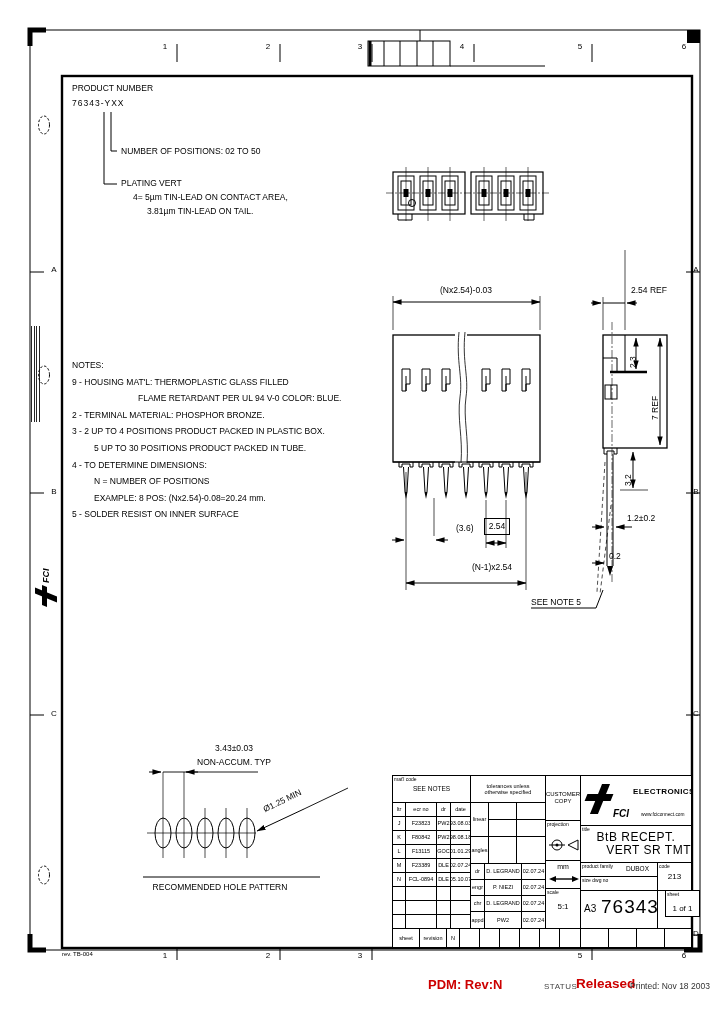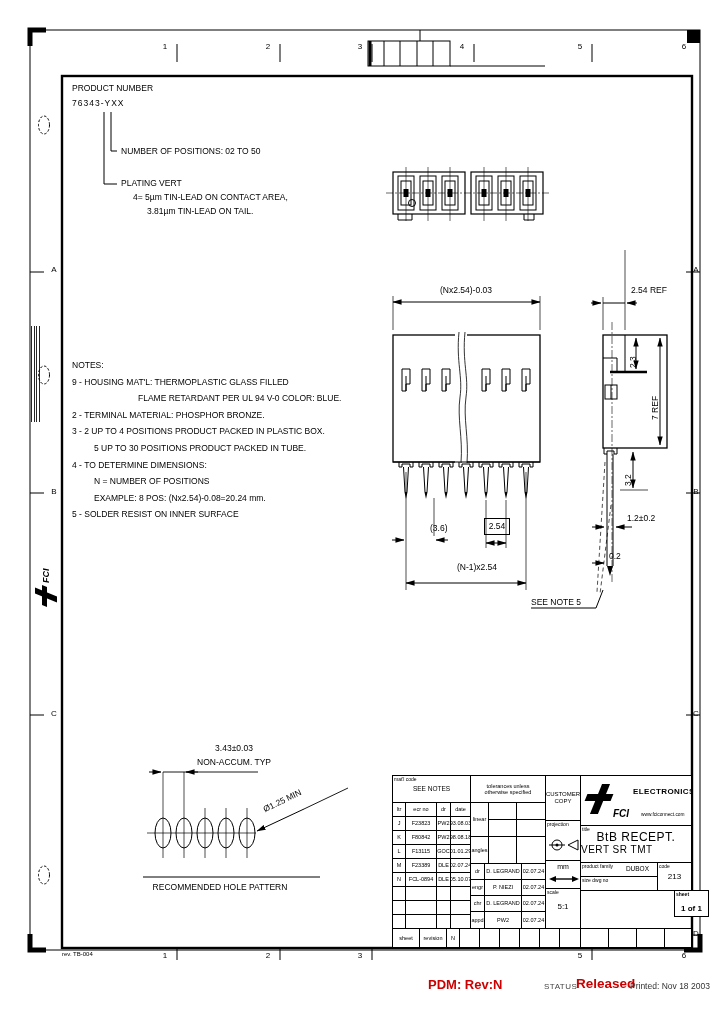--- a/index.html
+++ b/index.html
@@ -253,23 +253,23 @@
 <div class="t" style="left:72px;top:411px;">2 - TERMINAL MATERIAL: PHOSPHOR BRONZE.</div>
 <div class="t" style="left:72px;top:427px;">3 - 2 UP TO 4 POSITIONS PRODUCT PACKED IN PLASTIC BOX.</div>
 <div class="t" style="left:94px;top:444px;">5 UP TO 30 POSITIONS PRODUCT PACKED IN TUBE.</div>
 <div class="t" style="left:72px;top:461px;">4 - TO DETERMINE DIMENSIONS:</div>
 <div class="t" style="left:94px;top:477px;">N = NUMBER OF POSITIONS</div>
 <div class="t" style="left:94px;top:494px;">EXAMPLE: 8 POS: (Nx2.54)-0.08=20.24 mm.</div>
 <div class="t" style="left:72px;top:510px;">5 - SOLDER RESIST ON INNER SURFACE</div>
 
 <div class="t tc" style="left:406px;top:286px;width:120px;">(Nx2.54)-0.03</div>
 <div class="t" style="left:631px;top:286px;">2.54 REF</div>
-<div class="t" style="left:430px;top:524px;">(3.6)</div>
+<div class="t" style="left:456px;top:524px;">(3.6)</div>
 <div class="t tc" style="left:484px;top:518px;width:24px;height:15px;border:1px solid #000;line-height:14px;">2.54</div>
-<div class="t tc" style="left:437px;top:563px;width:80px;text-align:center;">(N-1)x2.54</div>
+<div class="t tc" style="left:452px;top:563px;width:80px;text-align:center;">(N-1)x2.54</div>
 <div class="t rot" style="left:629px;top:368px;transform:rotate(-90deg);">2.3</div>
 <div class="t rot" style="left:651px;top:420px;transform:rotate(-90deg);">7 REF</div>
 <div class="t rot" style="left:624px;top:486px;transform:rotate(-90deg);">3.2</div>
 <div class="t" style="left:627px;top:514px;">1.2±0.2</div>
 <div class="t" style="left:609px;top:552px;">0.2</div>
 <div class="t" style="left:531px;top:598px;">SEE NOTE 5</div>
 
 <div class="t tc" style="left:196px;top:744px;width:76px;">3.43±0.03</div>
 <div class="t tc" style="left:193px;top:758px;width:82px;">NON-ACCUM. TYP</div>
 <div class="t rot" style="left:262px;top:806px;transform:rotate(-26deg);">Ø1.25 MIN</div>
@@ -387,34 +387,38 @@
     </svg>
   </div>
   <div class="cell" style="left:153px;top:113px;width:36px;height:41px;">
     <div class="lbl">scale</div>
     <div style="text-align:center;font-size:8px;margin-top:8px;">5:1</div>
   </div>
 
   <div class="cell" style="left:188px;top:50px;width:112px;height:38px;">
     <div class="lbl">title</div>
     <div style="text-align:center;font-size:12px;margin-top:-1px;letter-spacing:.5px;">BtB RECEPT.</div>
-    <div style="text-align:left;font-size:10px;letter-spacing:.5px;">VERT SR TMT</div>
+    <div style="text-align:right;font-size:12px;letter-spacing:.5px;">VERT SR TMT</div>
   </div>
   <div class="cell" style="left:188px;top:87px;width:78px;height:15px;">
     <span class="lbl" style="float:left;">product family</span>
     <span style="float:right;font-size:6.5px;margin:2px 8px 0 0;">DUBOX</span>
   </div>
   <div class="cell" style="left:188px;top:101px;width:78px;height:15px;">
     <div class="lbl">size dwg no</div>
   </div>
+  <div class="cell" style="left:188px;top:115px;width:78px;height:39px;">
+    <span style="position:absolute;left:3px;top:12px;font-size:10px;">A3</span>
+    <span style="position:absolute;left:20px;top:6px;font-size:19px;letter-spacing:1px;">76343</span>
+  </div>
   <div class="cell" style="left:265px;top:87px;width:35px;height:29px;">
     <div class="lbl">code</div>
     <div style="text-align:center;font-size:8px;margin-top:4px;">213</div>
   </div>
-  <div class="cell" style="left:282px;top:115px;width:35px;height:27px;font-weight:bold;">
+  <div class="cell" style="left:273px;top:115px;width:35px;height:27px;">
     <div class="lbl">sheet</div>
     <div style="text-align:center;font-size:8px;margin-top:8px;">1 of 1</div>
   </div>
 
   <div class="cell rc" style="left:0;top:153px;width:28px;height:20px;">sheet</div>
   <div class="cell rc" style="left:27px;top:153px;width:28px;height:20px;">revision</div>
   <div class="cell rc" style="left:54px;top:153px;width:14px;height:20px;">N</div>
   <div class="cell" style="left:67px;top:153px;width:21px;height:20px;"></div>
   <div class="cell" style="left:87px;top:153px;width:21px;height:20px;"></div>
   <div class="cell" style="left:107px;top:153px;width:21px;height:20px;"></div>

